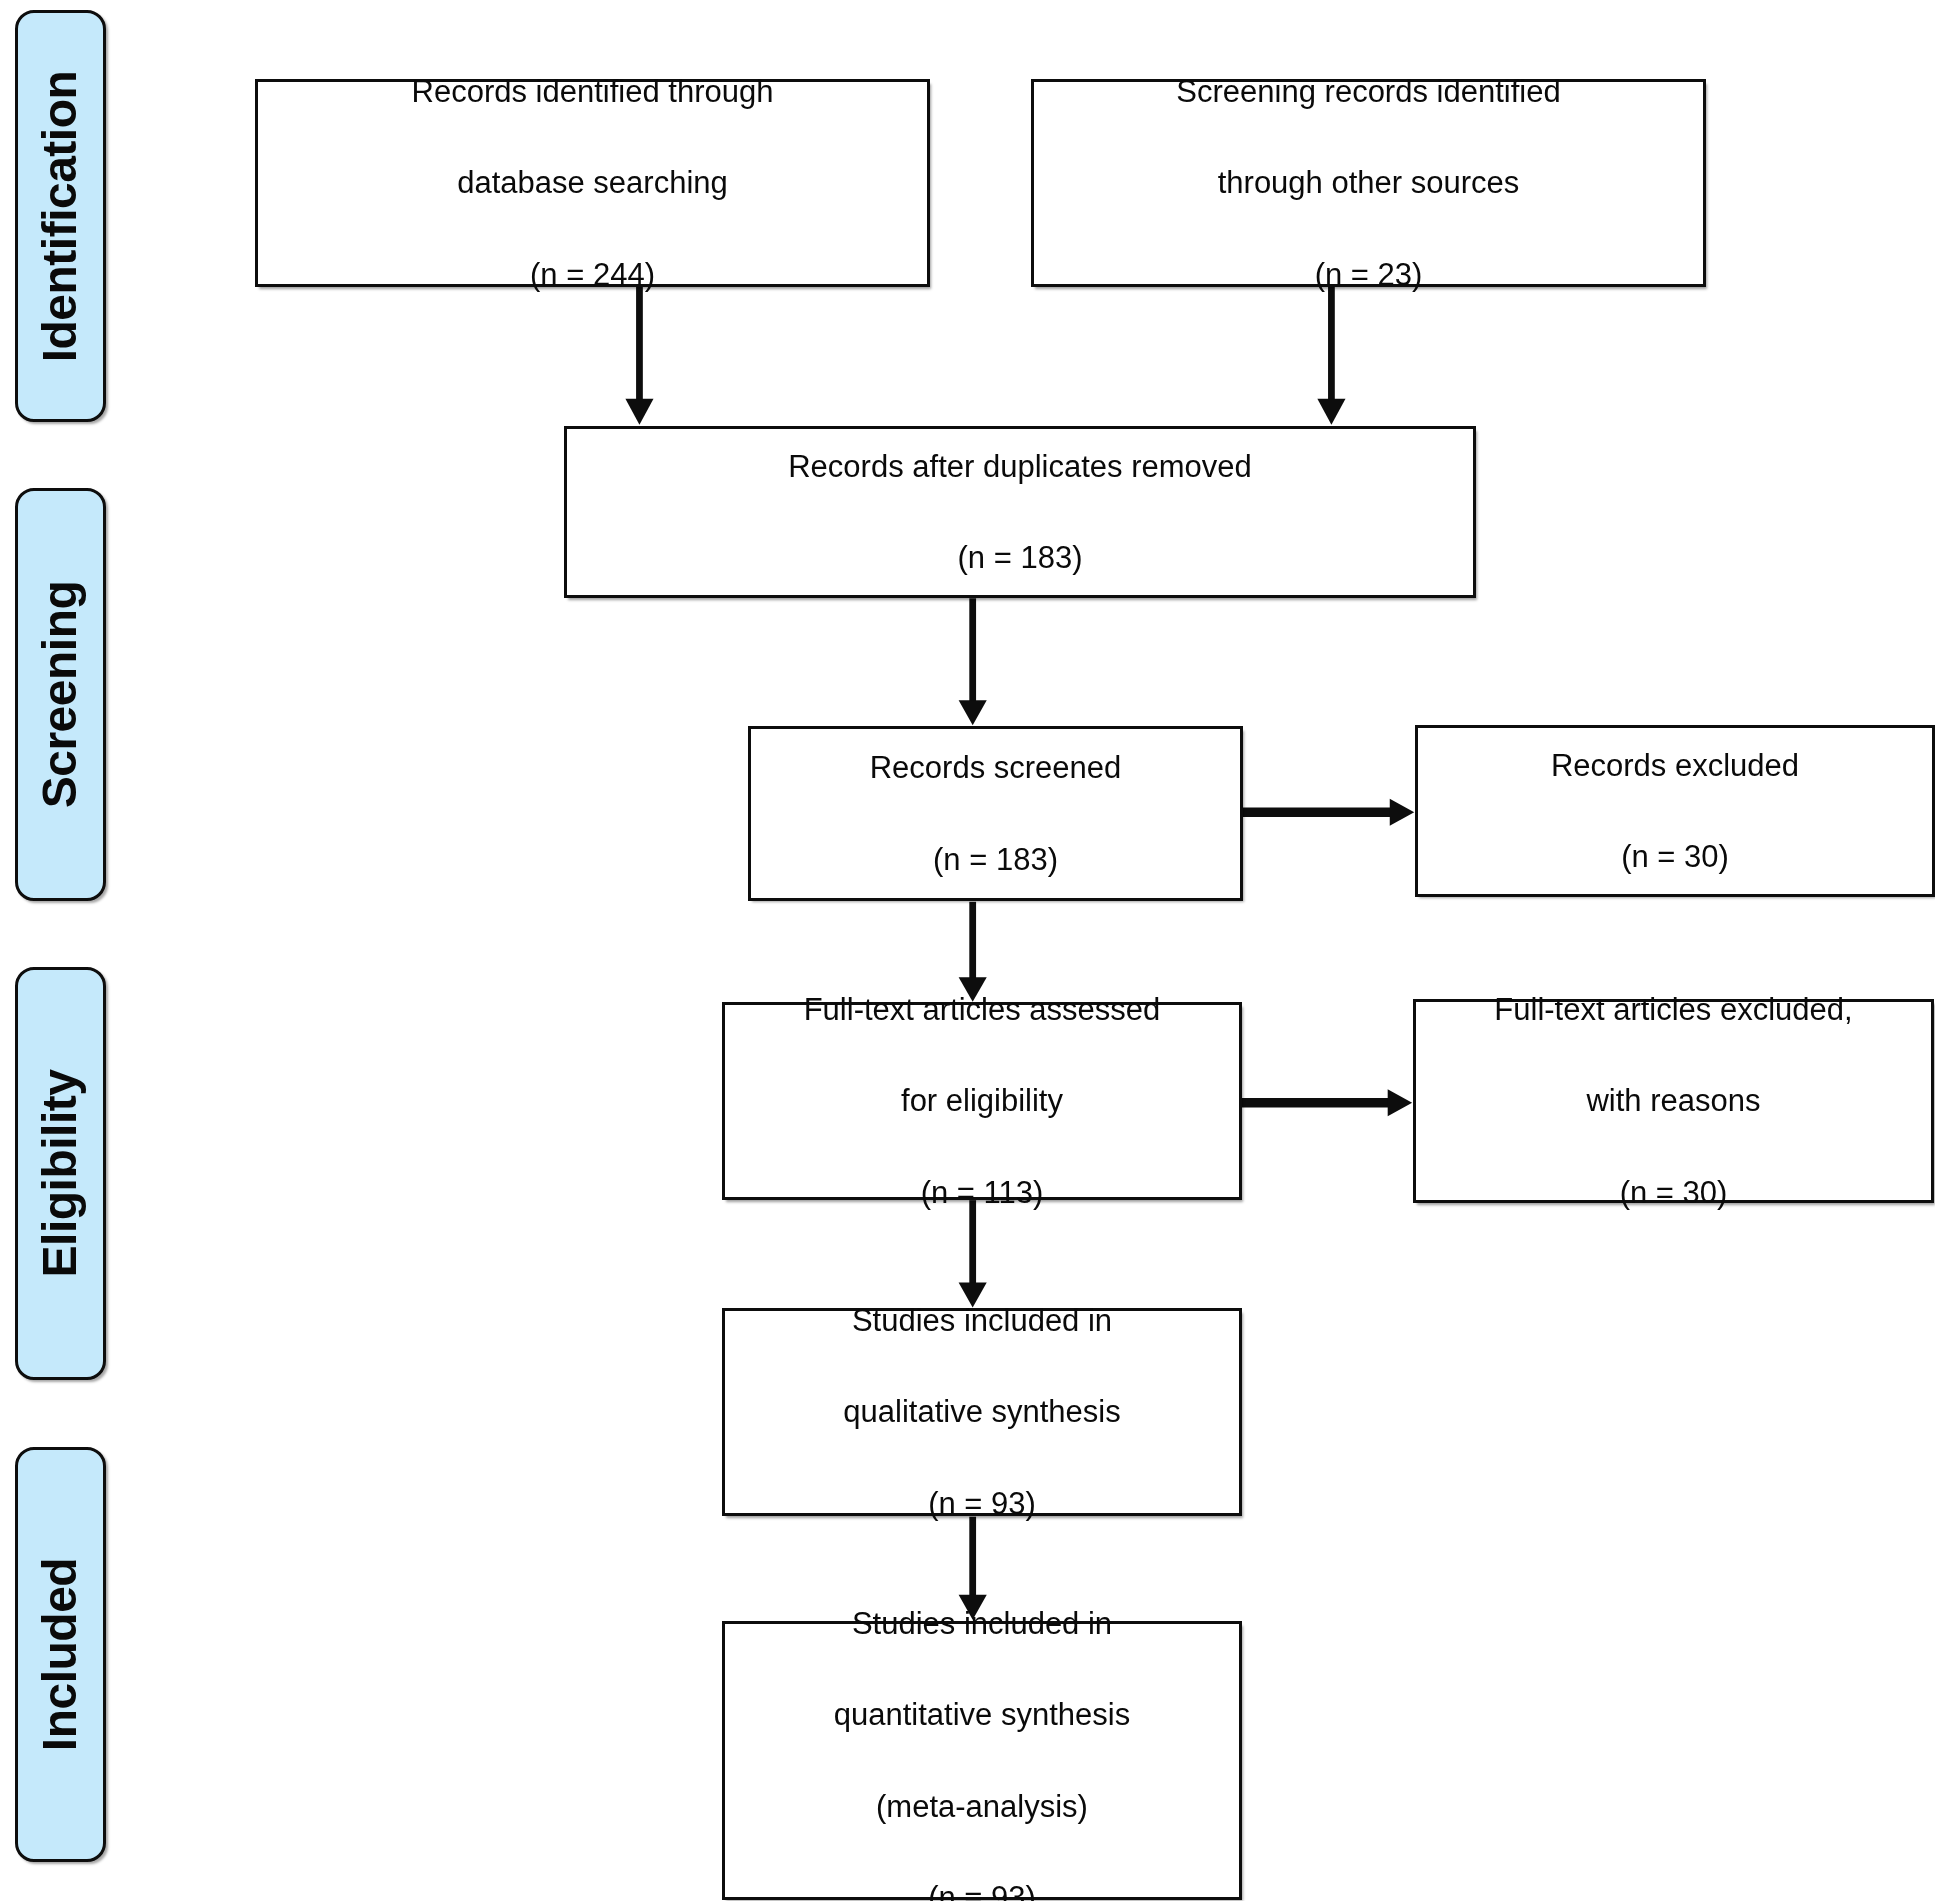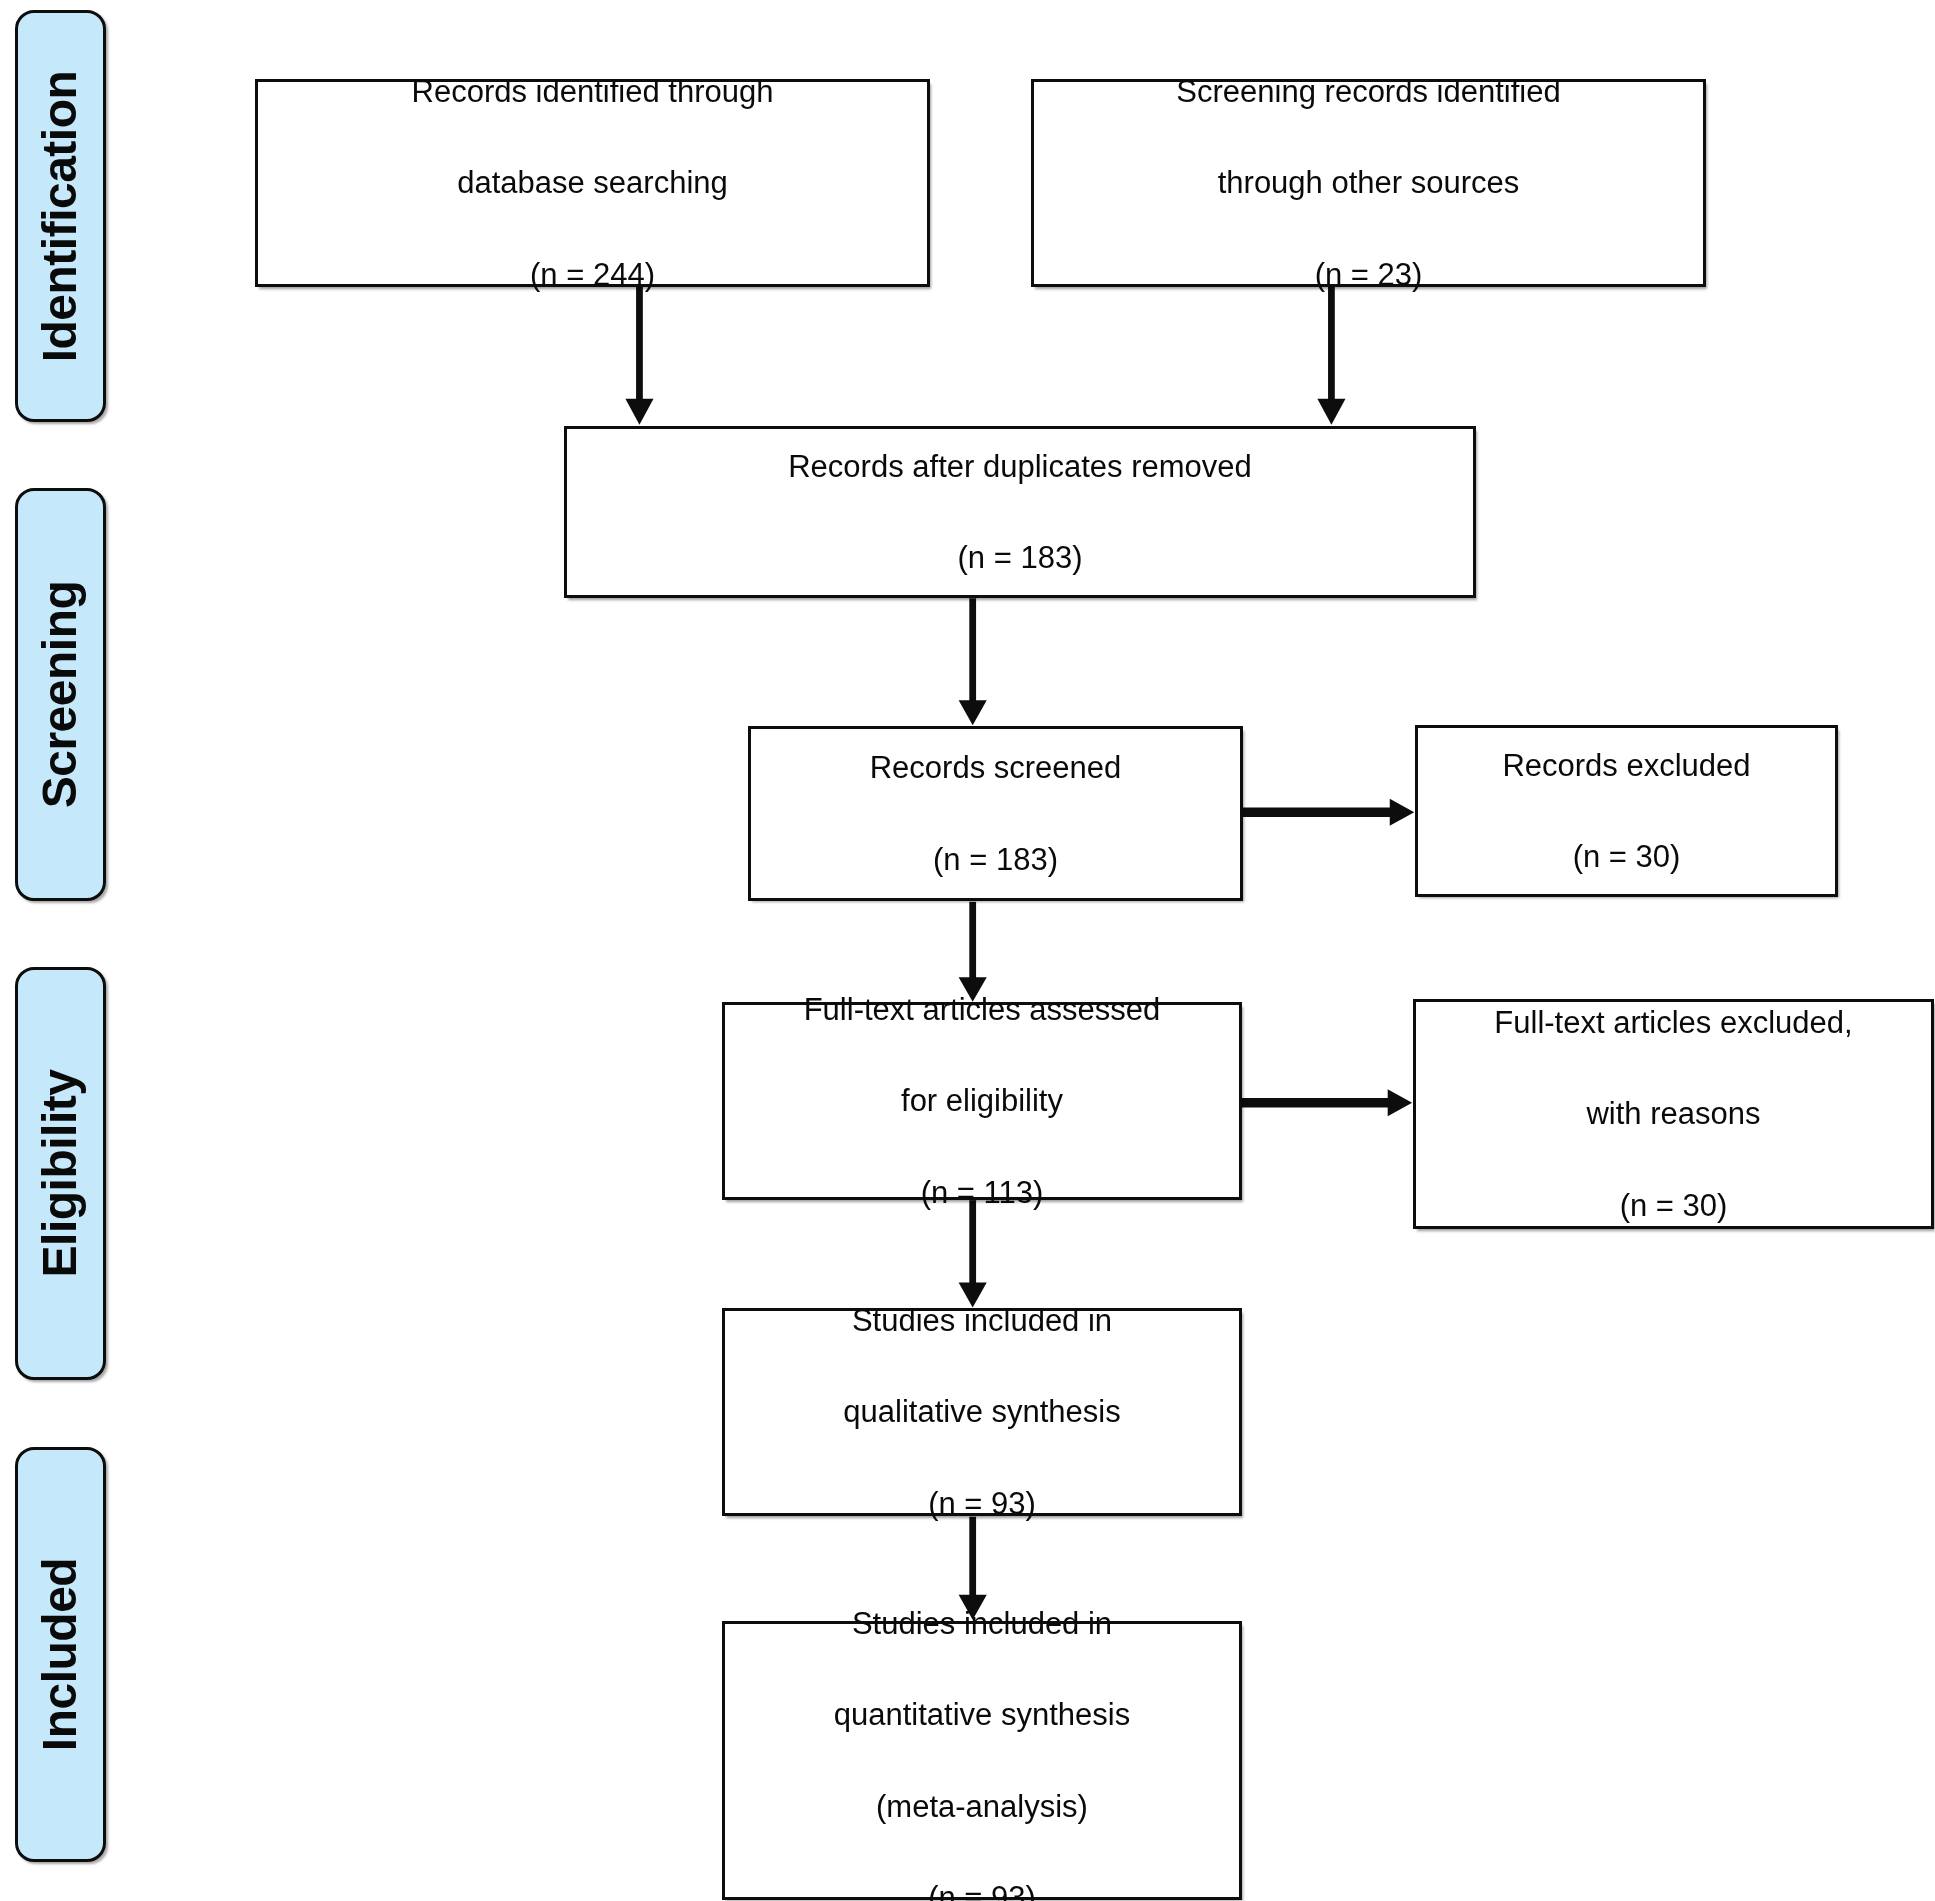--- a/index.html
+++ b/index.html
@@ -51,23 +51,23 @@
     text-align:center;
     font-size:31px;line-height:1.52;
     color:var(--ink);
     padding:5.2px 10.4px;
     gap:44px;
   }
   #box-identified{left:255px;top:79px;width:675px;height:208px;}
   #box-additional{left:1031px;top:79px;width:675px;height:208px;}
   #box-dedup{left:564px;top:426px;width:912px;height:172px;}
   #box-screened{left:748px;top:726px;width:495px;height:175px;}
-  #box-rec-excluded{left:1415px;top:725px;width:423px;height:172px;}
+  #box-rec-excluded{left:1415px;top:725px;width:520px;height:172px;}
   #box-fulltext{left:722px;top:1002px;width:520px;height:198px;text-align:center;}
-  #box-ft-excluded{left:1413px;top:999px;width:521px;height:230px;}
+  #box-ft-excluded{left:1413px;top:999px;width:521px;height:204px;}
   #box-qualitative{left:722px;top:1308px;width:520px;height:208px;}
   #box-quantitative{left:722px;top:1621px;width:520px;height:279px;}
 
   
   svg.arrows{
     position:absolute;left:0;top:0;
     width:1936px;height:1902px;
     pointer-events:none;
   }
   svg.arrows line{stroke:var(--border);}

